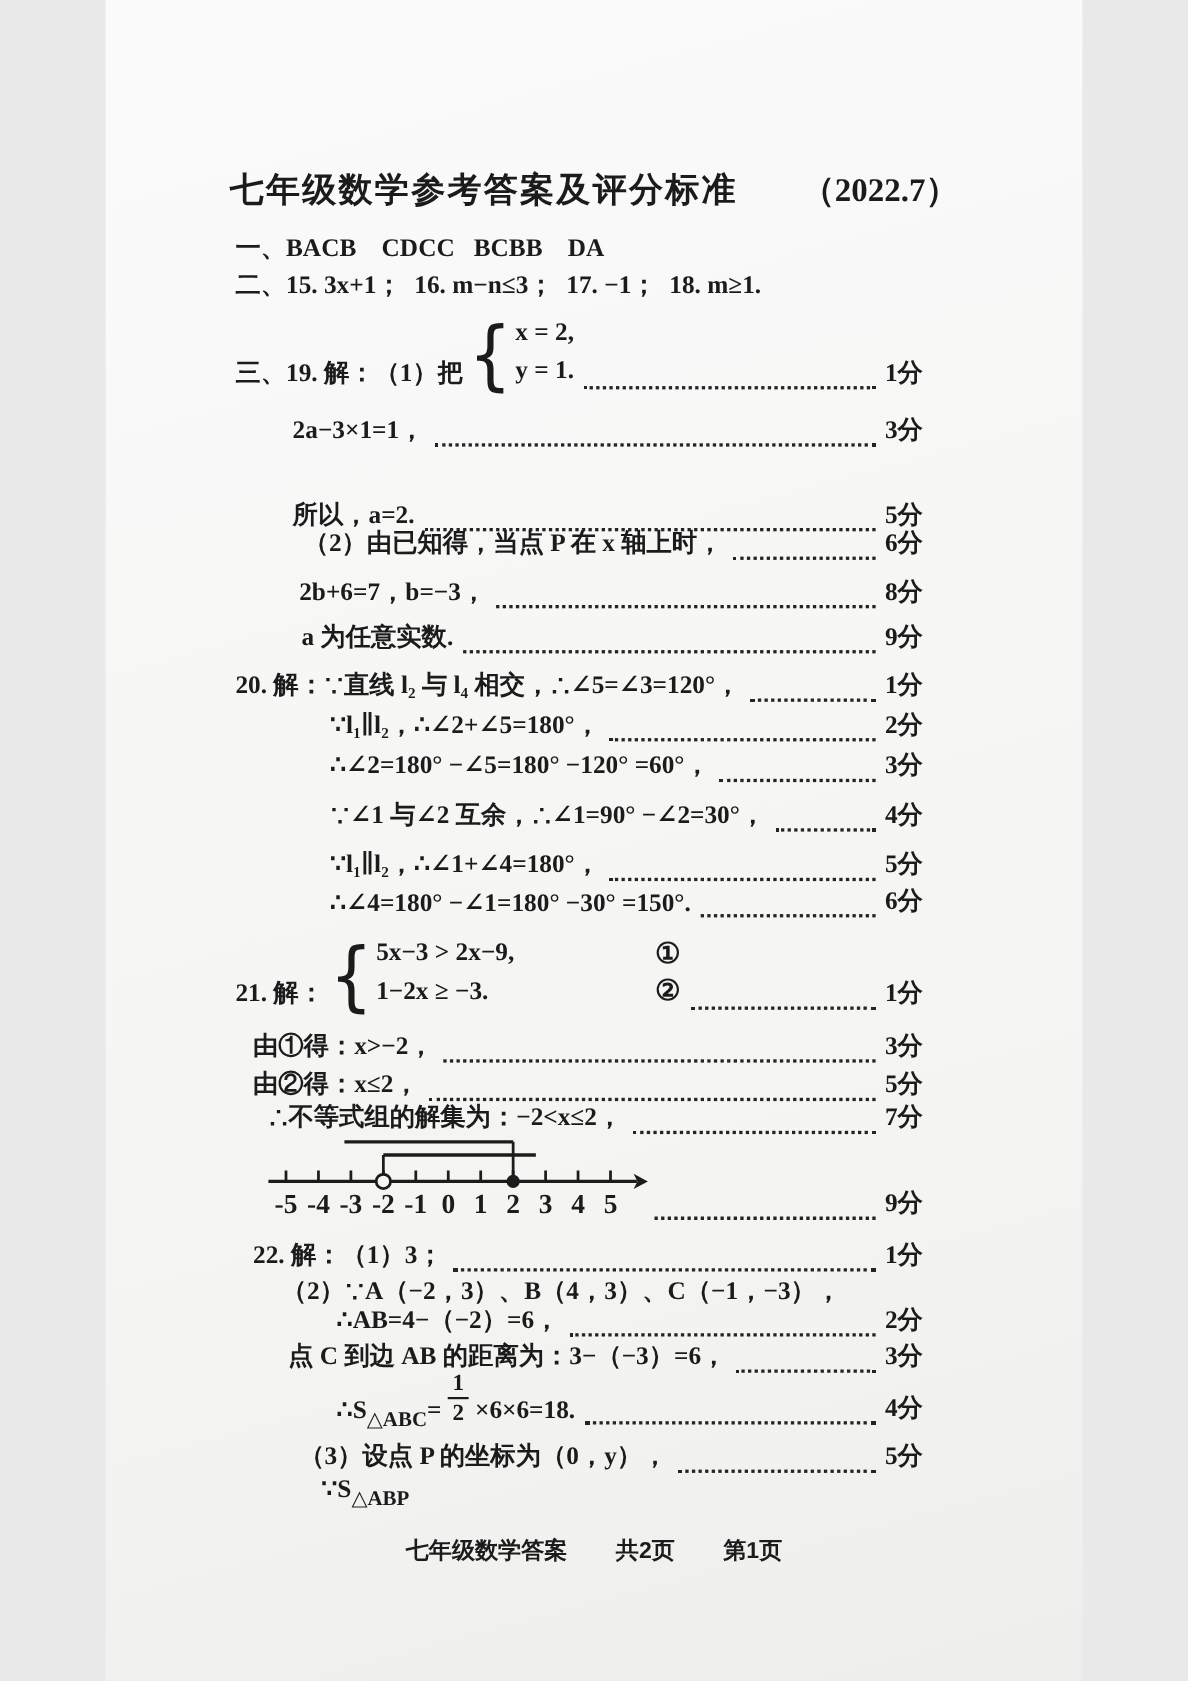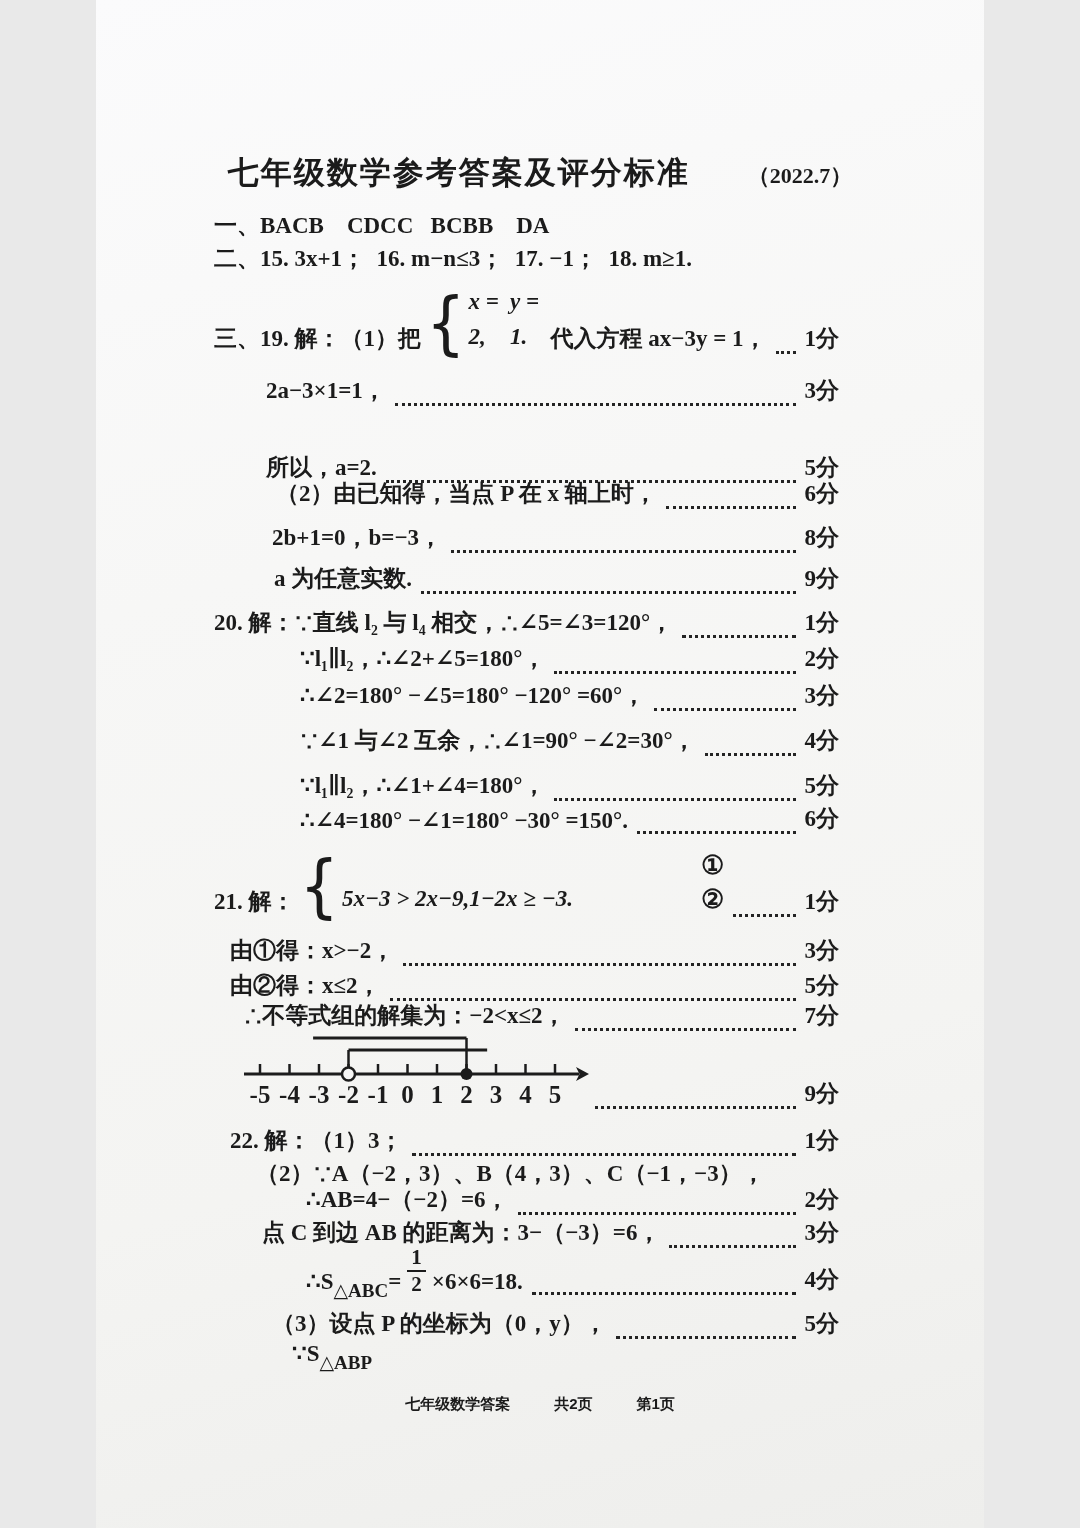--- a/index.html
+++ b/index.html
@@ -6,34 +6,34 @@
   .canvas{position:relative;width:888px;height:1528px;margin:0 auto;overflow:hidden;
     background:linear-gradient(165deg,#fbfbfc 0%,#f7f7f6 35%,#f4f4f2 70%,#eeeeec 100%);
     font-family:"Liberation Serif","DejaVu Serif",serif;color:#1b1b1b;}
   .row{position:absolute;left:118px;right:145px;display:flex;align-items:flex-end;
     font-size:23px;font-weight:700;}
   .txt{white-space:pre-wrap;flex:0 0 auto;}
   .leader{flex:1 1 20px;min-width:20px;height:0;border-bottom:3.4px dotted #242424;margin:0 9px;}
   .score{flex:0 0 auto;white-space:nowrap;}
   .brace{font-size:62px;font-weight:400;line-height:1;transform:scaleY(1.12);
     margin:0 3px 0 5px;font-family:"DejaVu Sans",sans-serif;}
-  .sys{display:flex;flex-direction:row;line-height:1.5;font-style:italic;}
+  .sys{display:flex;flex-direction:column;line-height:1.5;}
   .circles{display:flex;flex-direction:column;line-height:1.3;font-size:26px;
     margin-left:128px;font-style:normal;}
   .frac{display:inline-flex;flex-direction:column;align-items:center;line-height:1.05;
     font-size:21px;margin:0 6px;}
   .fnum{border-bottom:2.6px solid #1b1b1b;padding:0 4px 2px;}
   .fden{padding-top:1px;}
   .sub{font-size:19px;position:relative;top:7px;letter-spacing:0;}
   .title-row{left:0;right:0;justify-content:center;align-items:baseline;gap:58px;}
   .title{font-family:"Liberation Sans","DejaVu Sans",sans-serif;font-size:31px;
     font-weight:700;letter-spacing:2px;}
-  .tdate{font-size:22px;font-weight:700;}
+  .tdate{font-size:30px;font-weight:700;}
   .footer-row{justify-content:center;gap:44px;
-    font-family:"Liberation Sans","DejaVu Sans",sans-serif;font-size:15px;}
+    font-family:"Liberation Sans","DejaVu Sans",sans-serif;font-size:21px;}
   .watermark{position:absolute;top:1528px;right:28px;font-size:31px;font-weight:700;
     font-family:"Liberation Sans","DejaVu Sans",sans-serif;color:#fcfcfd;letter-spacing:1px;
     text-shadow:3px 3px 2px #8e8e93,1px 1px 1px #a6a6ab;}
   .numberline{position:absolute;left:146px;top:1024px;}
 </style>
 </head>
 <body>
 
 <div class="canvas">
 
@@ -50,42 +50,41 @@
     <span class="txt">二、15. 3x+1；  16. m−n≤3；  17. −1；  18. m≥1.</span>
   </div>
 
   <div class="row" style="top:285px">
     <span class="txt">三、19. 解：（1）把</span>
     <span class="brace">{</span>
     <span class="sys">
       <span>x = 2,</span>
       <span>y = 1.</span>
     </span>
-    <span class="txt">代入方程 ax−3y = 1，</span>
     <span class="leader"></span>
     <span class="score">1分</span>
   </div>
 
   <div class="row" style="top:375px;padding-left:52px">
     <span class="txt">2a−3×1=1，</span>
     <span class="leader"></span>
     <span class="score">3分</span>
   </div>
   <div class="row" style="top:452px;padding-left:52px">
     <span class="txt">所以，a=2.</span>
     <span class="leader"></span>
     <span class="score">5分</span>
   </div>
   <div class="row" style="top:478px;padding-left:62px">
     <span class="txt">（2）由已知得，当点 P 在 x 轴上时，</span>
     <span class="leader"></span>
     <span class="score">6分</span>
   </div>
   <div class="row" style="top:522px;padding-left:58px">
-    <span class="txt">2b+1=0，b=−3，</span>
+    <span class="txt">2b+6=7，b=−3，</span>
     <span class="leader"></span>
     <span class="score">8分</span>
   </div>
   <div class="row" style="top:563px;padding-left:60px">
     <span class="txt">a 为任意实数.</span>
     <span class="leader"></span>
     <span class="score">9分</span>
   </div>
 
   <div class="row" style="top:607px">

